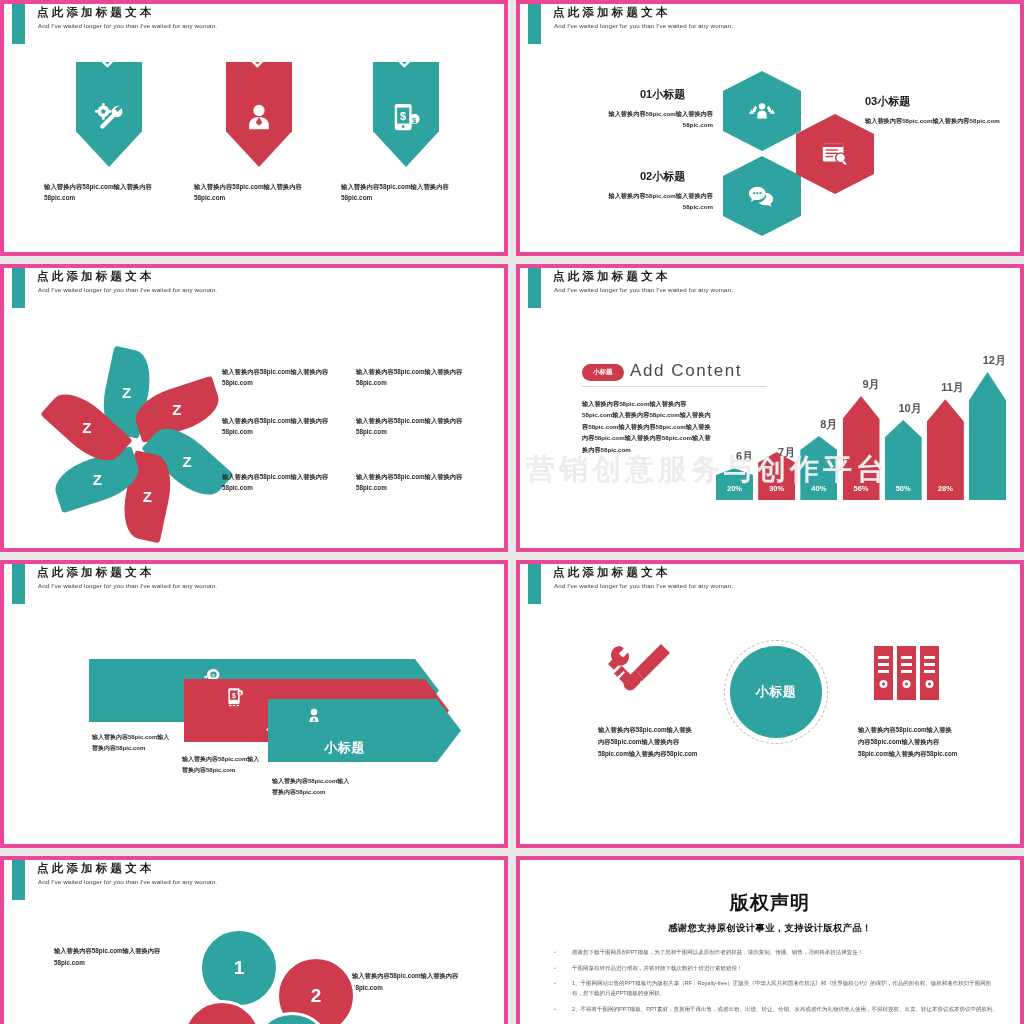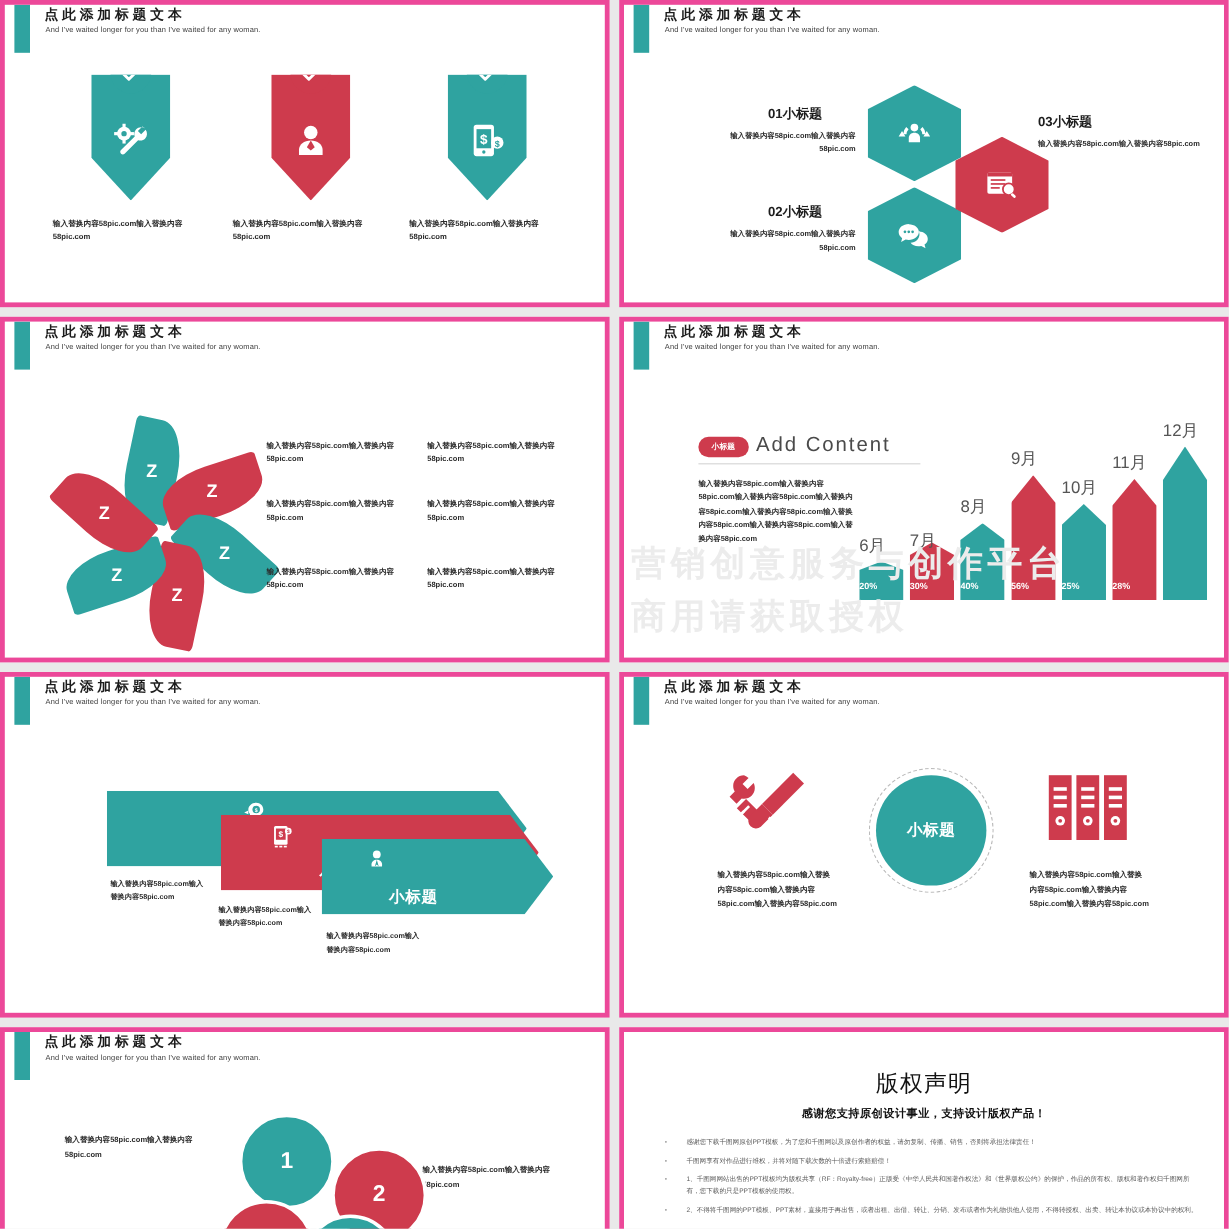--- a/index.html
+++ b/index.html
@@ -89,22 +89,22 @@
     position: absolute; left: 62px; top: 96px;
     background: #ce3b4d; color: #fff; font-size: 6.5px; font-weight: bold;
     border-radius: 10px; padding: 4px 11px;
   }
   .addc { position: absolute; left: 110px; top: 93px; font-size: 17px; color: #4a4a4a; letter-spacing: 1.6px; text-align: center; }
   .rule { position: absolute; left: 62px; top: 118px; width: 185px; height: 1px; background: #d8d8d8; }
   .chart-para { position: absolute; left: 62px; top: 130px; width: 130px; font-size: 6.2px; font-weight: bold; color: #2b2b2b; line-height: 1.85; }
   .bars { position: absolute; left: 196px; bottom: 48px; width: 290px; height: 160px; }
   .bar { position: absolute; bottom: 0; width: 37px; }
   .bar-shape { position: absolute; bottom: 0; width: 100%; clip-path: polygon(50% 0, 100% 22%, 100% 100%, 0 100%, 0 22%); }
-  .bar-pct { position: absolute; bottom: 7px; left: 0; width: 100%; color: #fff; font-size: 7.5px; font-weight: bold; }
-  .bar-month { position: absolute; left: 0; width: 100%; text-align: left; font-size: 14px; color: #555; font-weight: normal; }
+  .bar-pct { position: absolute; bottom: 7px; left: 0; width: 100%; text-align: center; color: #fff; font-size: 7.5px; font-weight: bold; }
+  .bar-month { position: absolute; left: 0; width: 100%; text-align: right; font-size: 11px; color: #555; font-weight: bold; }
 
   
   .arrow {
     position: absolute; height: 63px;
     clip-path: polygon(0 0, calc(100% - 24px) 0, 100% 50%, calc(100% - 24px) 100%, 0 100%);
     display: flex; align-items: flex-end; justify-content: center;
   }
   .arrow-label { color: #fff; font-weight: bold; font-size: 13px; margin-bottom: 5px; letter-spacing: .5px; }
   .arrow-ico { position: absolute; left: 50%; transform: translateX(-50%); top: 8px; width: 20px; height: 20px; }
   .arrow-desc { position: absolute; width: 82px; font-size: 6px; color: #2b2b2b; font-weight: bold; line-height: 1.8; }
@@ -124,21 +124,21 @@
   
   .blob {
     position: absolute; border-radius: 50%;
     display: flex; align-items: center; justify-content: center;
     color: #fff; font-size: 19px; font-weight: bold;
     border: 3px solid #fff;
   }
   .blob-txt { position: absolute; width: 130px; font-size: 6.3px; font-weight: bold; color: #2b2b2b; line-height: 1.85; }
 
   
-  .cr-title { position: absolute; left: 0; width: 100%; top: 30px; text-align: center; font-size: 19px; font-weight: normal; color: #121212; letter-spacing: 1px; }
+  .cr-title { position: absolute; left: 0; width: 100%; top: 30px; text-align: center; font-size: 19px; font-weight: bold; color: #121212; letter-spacing: 1px; }
   .cr-sub   { position: absolute; left: 0; width: 100%; top: 62px; text-align: center; font-size: 9.3px; font-weight: bold; color: #111; letter-spacing: .4px; }
   .cr-list  { position: absolute; left: 18px; right: 18px; top: 88px; }
   .cr-item  { position: relative; padding-left: 34px; margin-bottom: 6px; font-size: 5.5px; color: #5a5a5a; line-height: 1.75; }
   .cr-item:before { content: "•"; position: absolute; left: 16px; top: 0; color: #9a9a9a; font-size: 5.5px; }
   .wm-text {
     position: absolute; z-index: 5; color: #ececec; font-weight: bold;
     letter-spacing: 4px; white-space: nowrap; pointer-events: none;
   }
 </style>
 </head>
@@ -342,36 +342,35 @@
           <div class="bar-pct">40%</div>
           <div class="bar-month" style="bottom: 68px;">8月</div>
         </div>
         <div class="bar" style="left: 126.5px; height: 104px;">
           <div class="bar-shape" style="height: 104px; background: rgb(206, 59, 77);"></div>
           <div class="bar-pct">56%</div>
           <div class="bar-month" style="bottom: 108px;">9月</div>
         </div>
         <div class="bar" style="left: 168.667px; height: 80px;">
           <div class="bar-shape" style="height: 80px; background: rgb(47, 163, 160);"></div>
-          <div class="bar-pct">25%</div>
+          <div class="bar-pct">50%</div>
           <div class="bar-month" style="bottom: 84px;">10月</div>
         </div>
         <div class="bar" style="left: 210.833px; height: 100.8px;">
           <div class="bar-shape" style="height: 100.8px; background: rgb(206, 59, 77);"></div>
           <div class="bar-pct">28%</div>
           <div class="bar-month" style="bottom: 104.8px;">11月</div>
         </div>
         <div class="bar" style="left: 253px; height: 128px;">
           <div class="bar-shape" style="height: 128px; background: rgb(47, 163, 160);"></div>
           <div class="bar-month" style="bottom: 132px;">12月</div>
         </div>
       </div>
 
     <div class="wm-text" style="left:6px; top:182px; font-size:29px;">营销创意服务与创作平台</div>
-    <div class="wm-text" style="left:6px; top:226px; font-size:29px;">商用请获取授权</div>
   </div>
 
   <div class="slide">
     <div class="hdr">
       <div class="hdr-bar"></div>
       <div class="hdr-title">点此添加标题文本</div>
       <div class="hdr-sub">And I've waited longer for you than I've waited for any woman.</div>
     </div>
 
     <div class="arrow" style="left:85px; top:95px; width:350px; background:#2fa3a0;">

